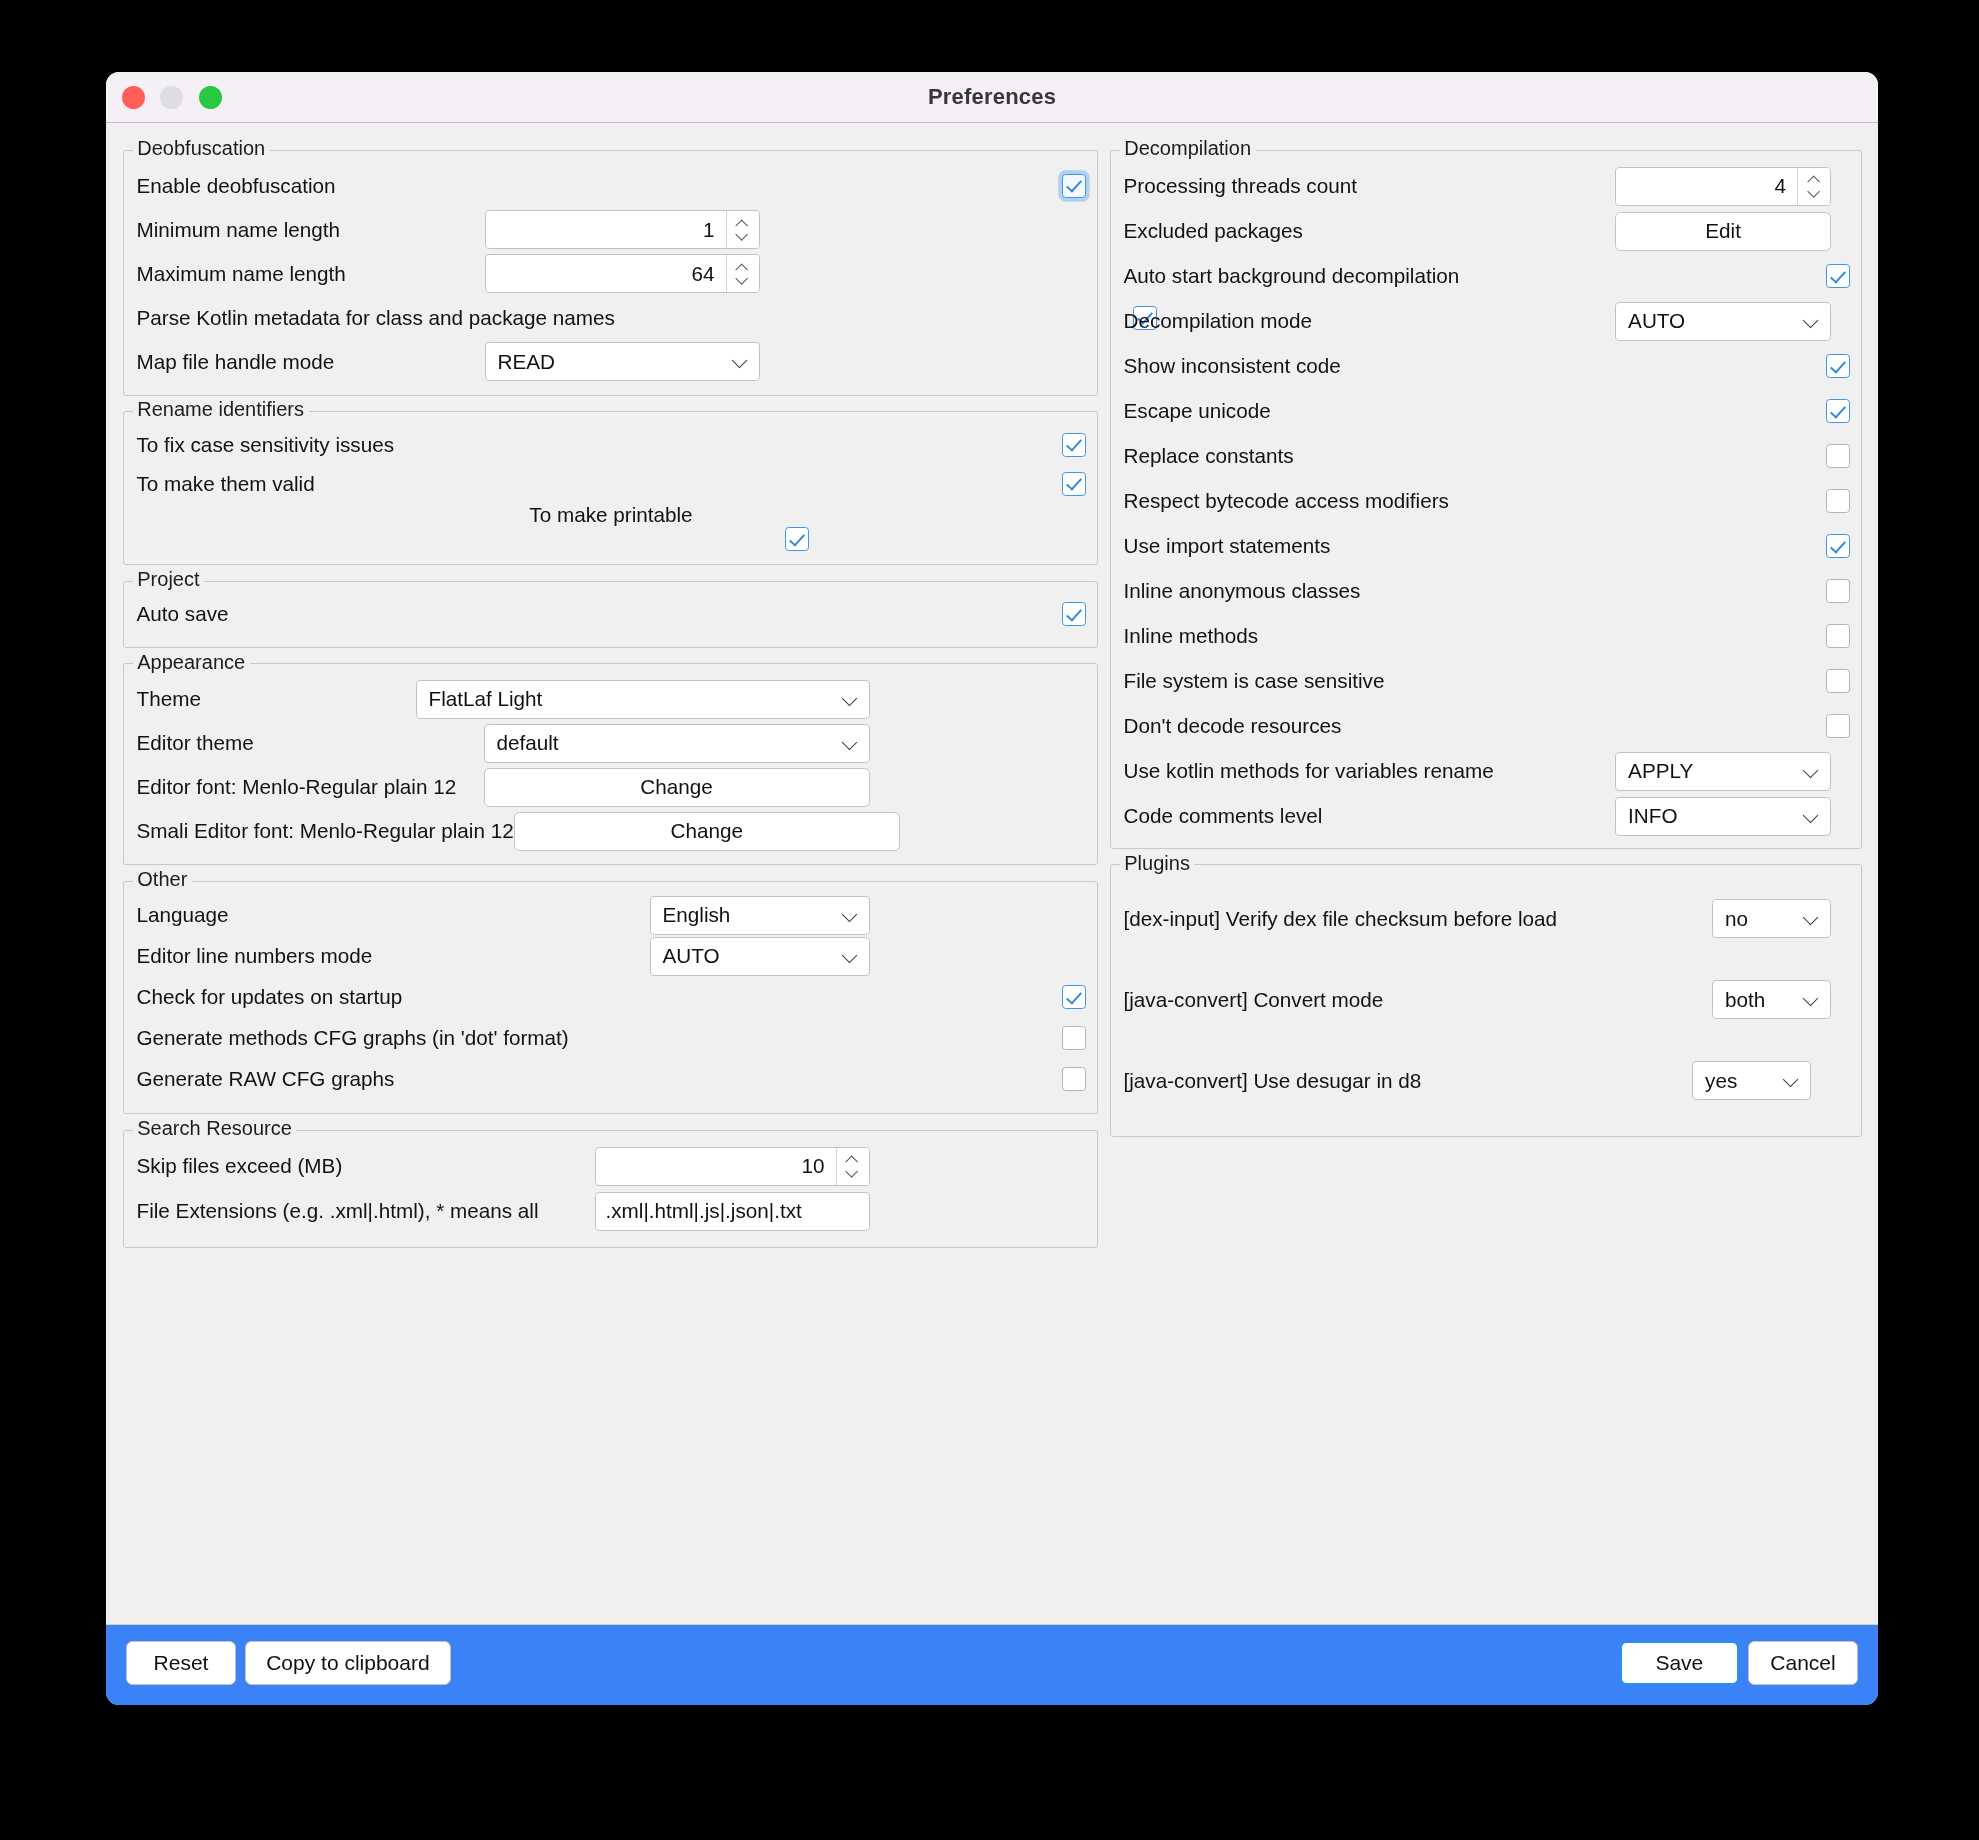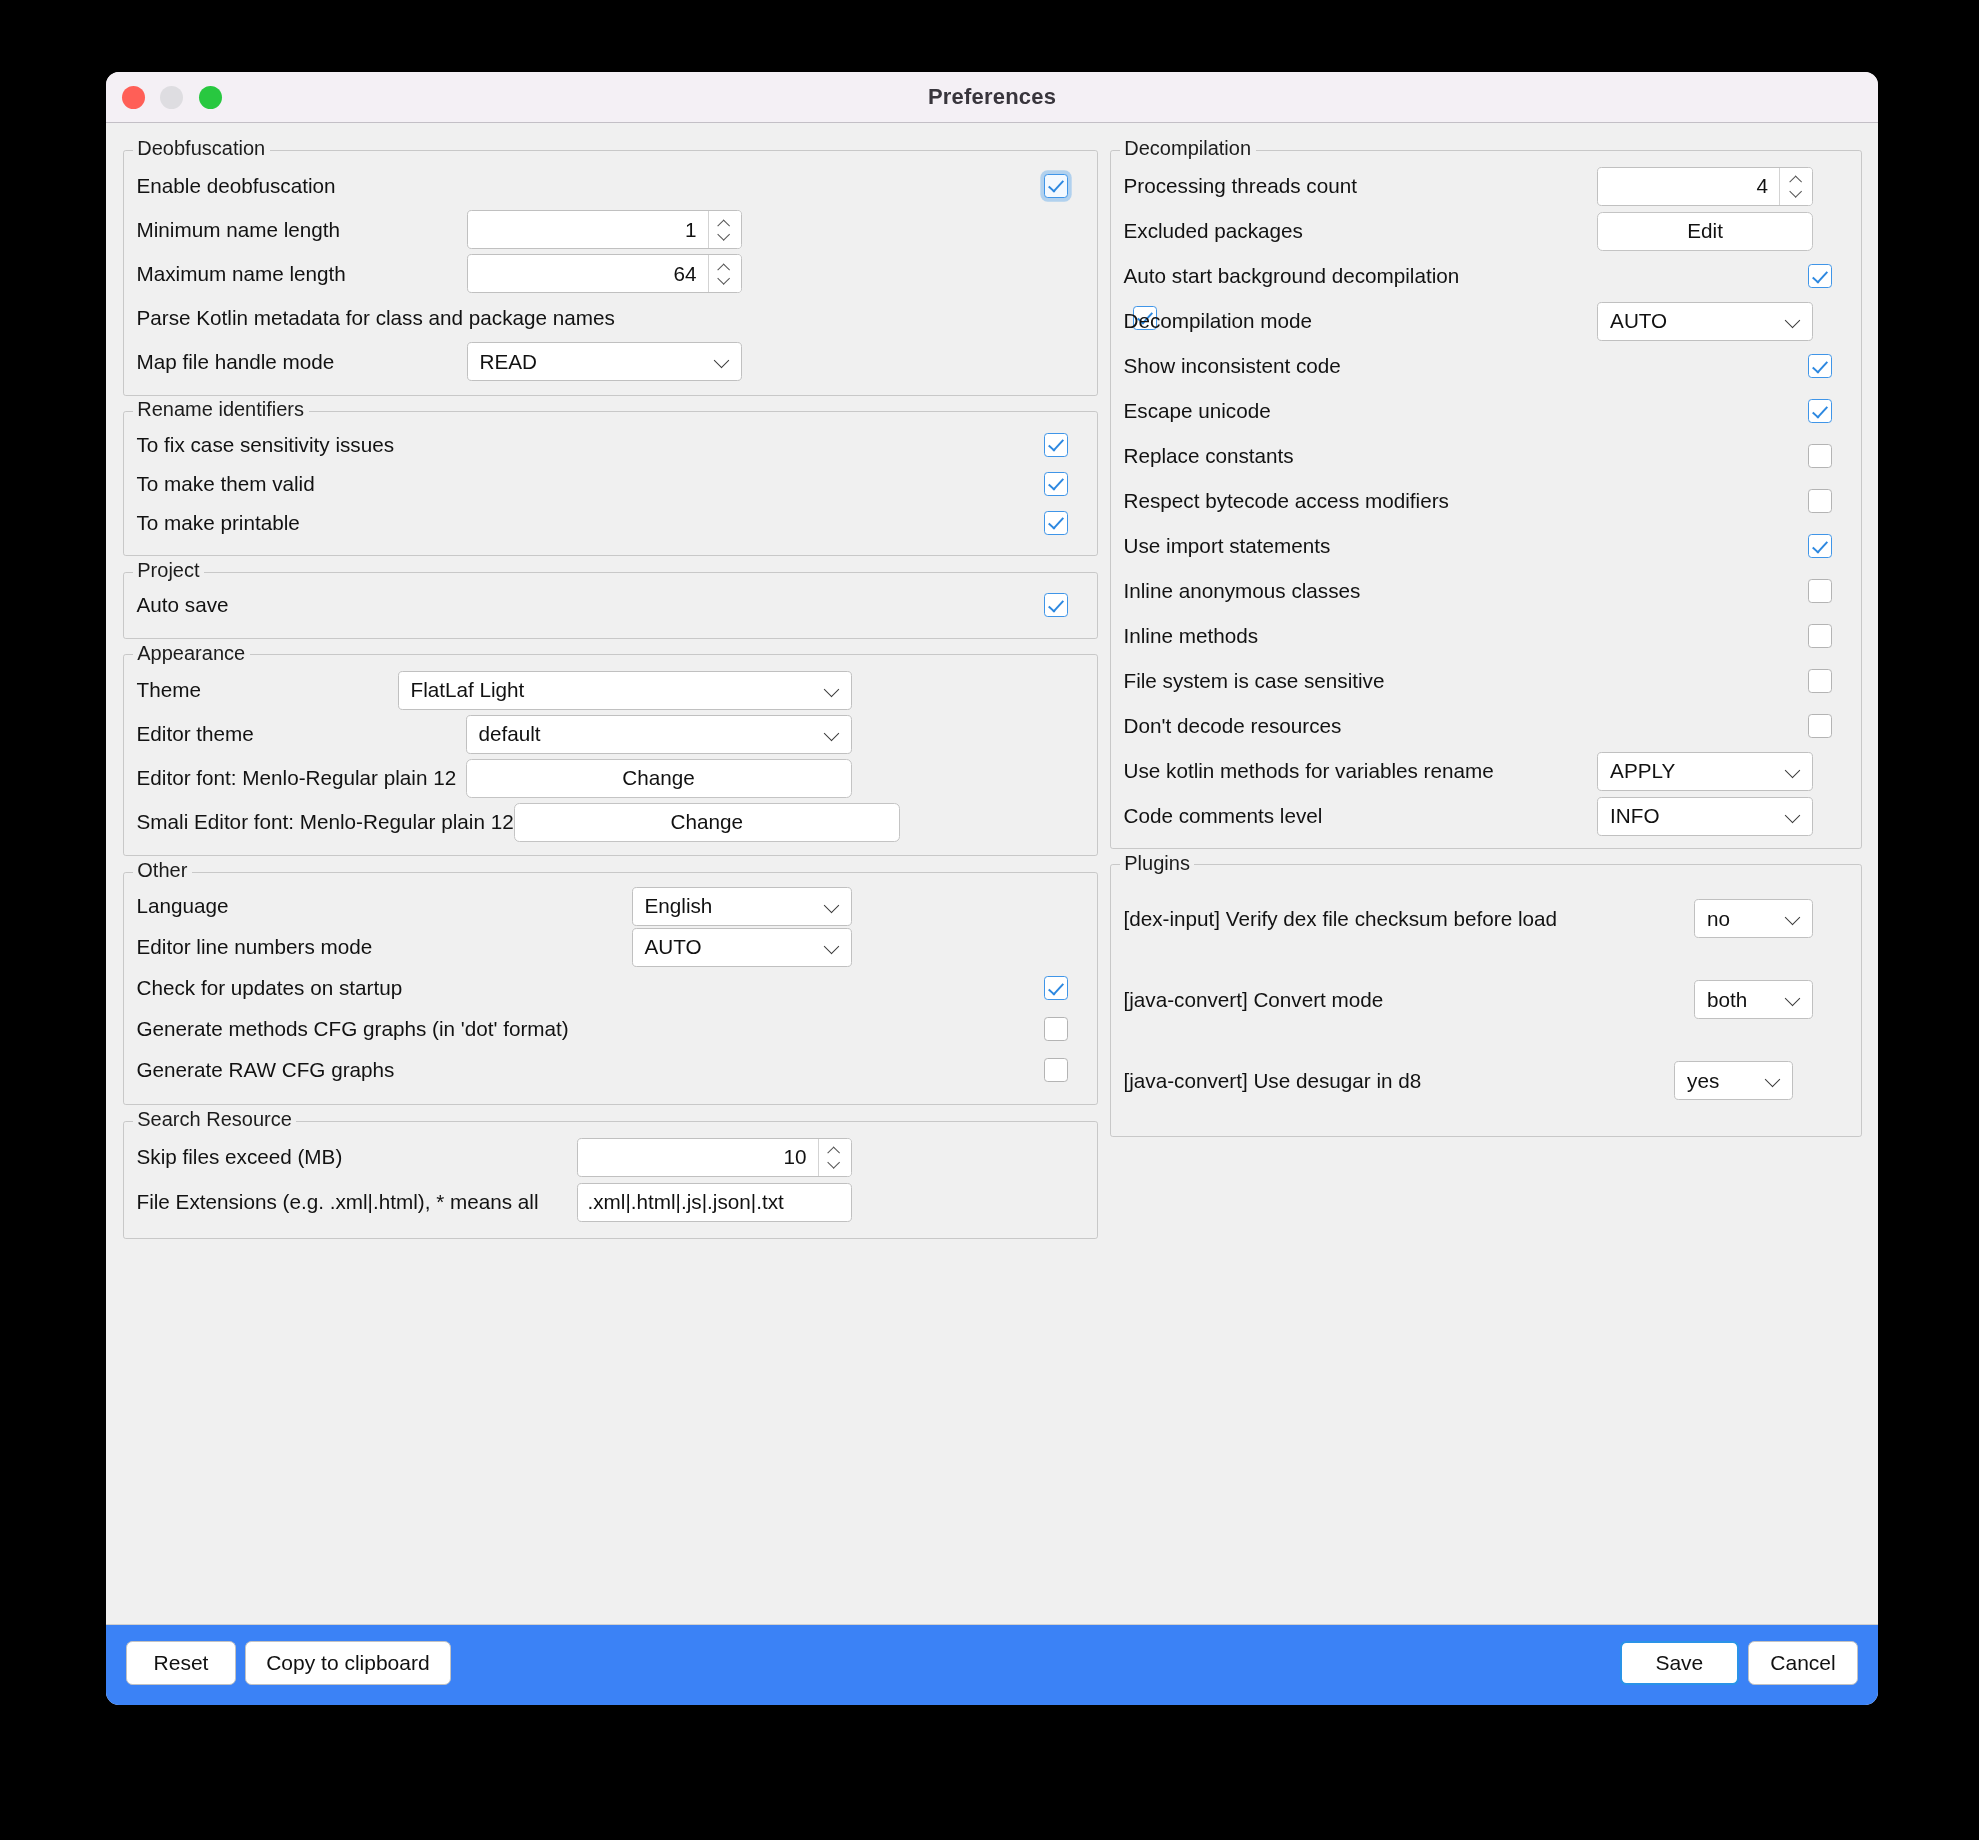--- a/index.html
+++ b/index.html
@@ -57,21 +57,21 @@
   .col { display: flex; flex-direction: column; }
   .col.left  { width: 975px; }
   .col.right { width: 759px; }
 
   
   .group {
     position: relative;
     border: 0.9px solid #c8c8c8;
     border-radius: 2.8px;
     margin-top: 15.6px;
-    padding: 13px 29px 11px 13px;
+    padding: 13px 11px 11px 13px;
   }
   .group > .legend {
     position: absolute;
     top: -13.8px; left: 9.2px;
     padding: 0 4.6px;
     background: #f0f0f0;
     font-size: 20px;
     color: #1c1c1c;
     white-space: nowrap;
   }
@@ -282,21 +282,21 @@
               <div class="cb on"></div>
             </div>
           </div>
           <div class="row" style="min-height: 39px;">
             <div class="label">To make them valid</div>
             <div class="spacer"></div>
             <div style="display: flex; justify-content: flex-end; flex: 0 0 auto; width: 395px;">
               <div class="cb on"></div>
             </div>
           </div>
-          <div class="row" style="min-height: 39px;">
+          <div class="row" style="min-height: 39px; flex-direction: column;">
             <div class="label">To make printable</div>
             <div class="spacer"></div>
             <div style="display: flex; justify-content: flex-end; flex: 0 0 auto; width: 395px;">
               <div class="cb on"></div>
             </div>
           </div>
         </div>
         <div class="group" style="padding-bottom: 13px;">
           <div class="legend">Project</div>
           <div class="row" style="min-height: 39px; gap: 16px;">

